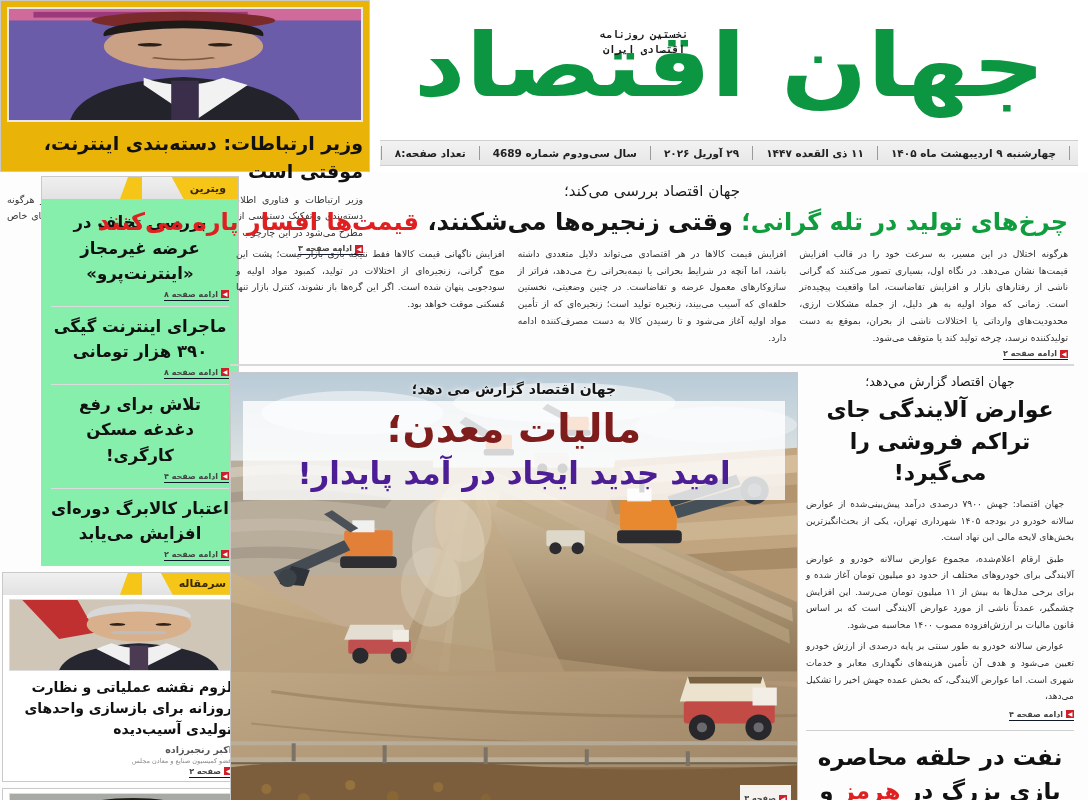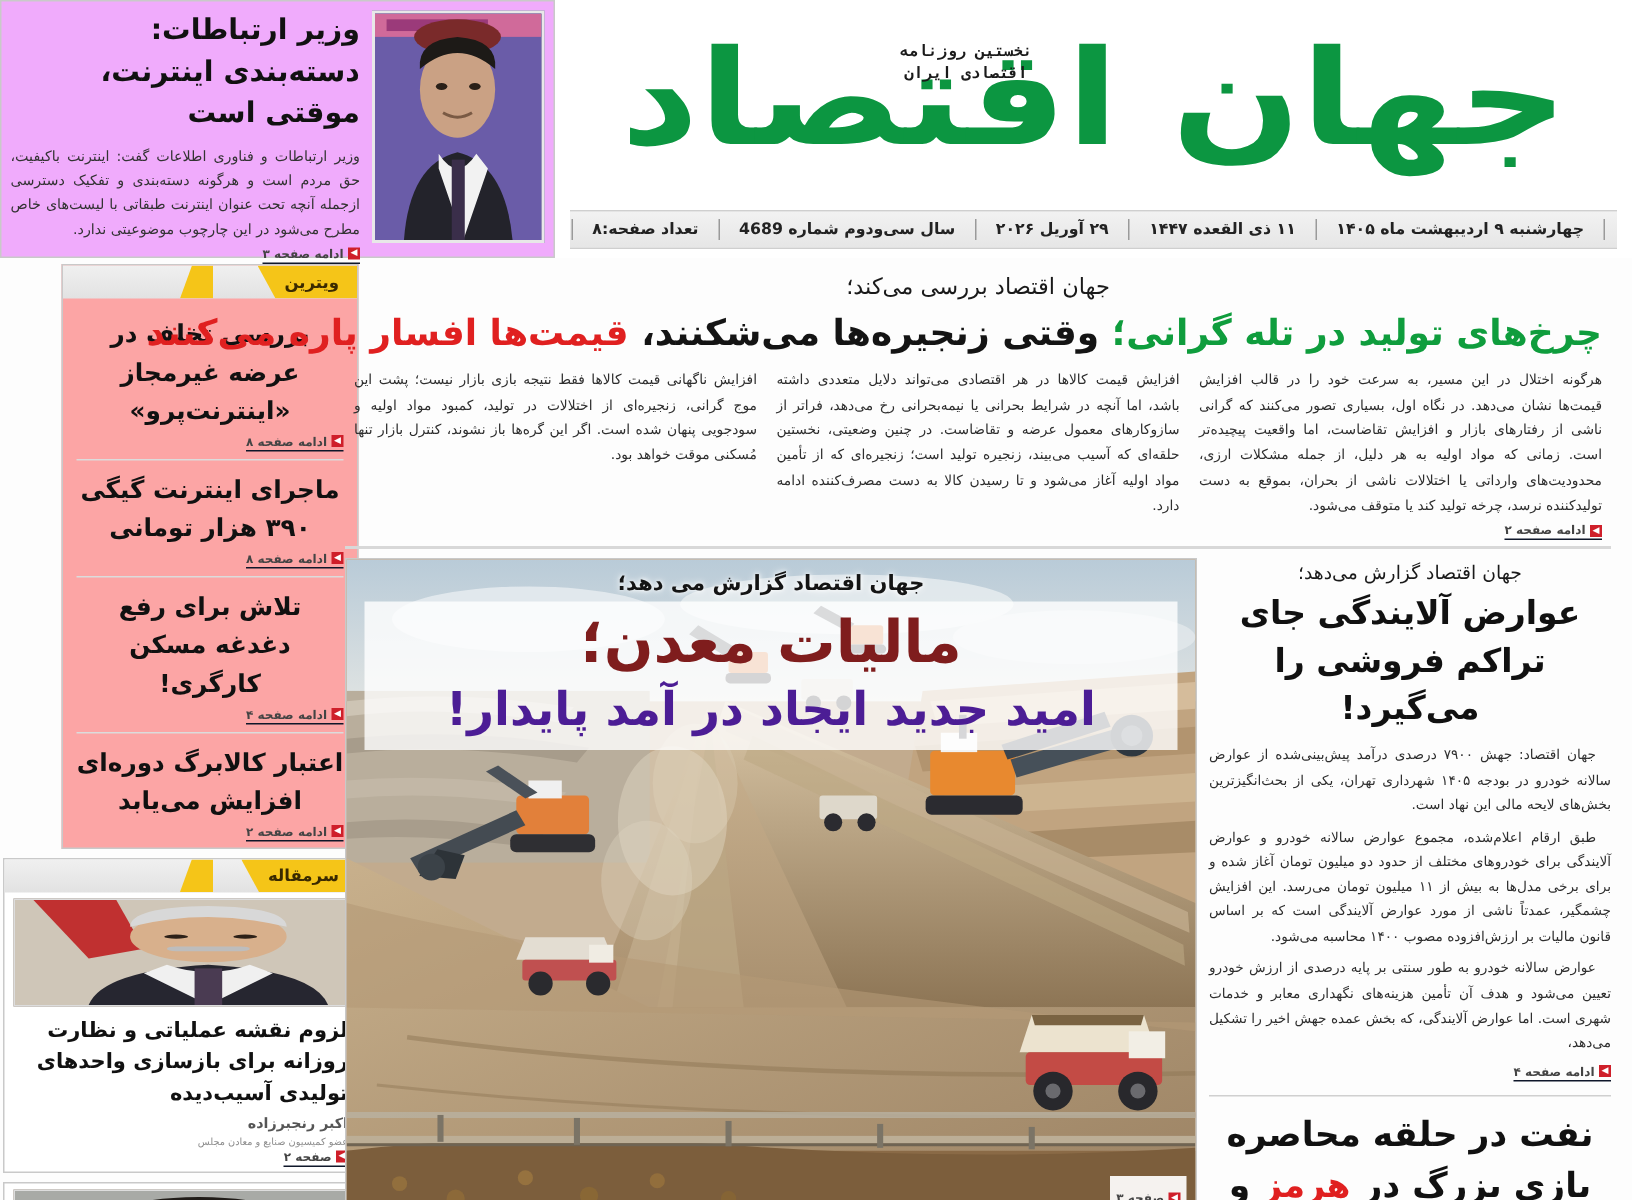--- a/index.html
+++ b/index.html
@@ -80,24 +80,24 @@
   .datebar-sep {
     width: 1px; height: 14px;
     background: #9a9a9a;
     flex: 0 0 1px;
   }
 
   
   .toplead {
     position: relative;
     width: 370px; height: 172px;
-    background: #f0abfc;
+    background: #eab308;
     border: 1px solid #c9c9c9;
     padding: 6px;
-    display: flex; flex-direction: row;
+    display: flex; flex-direction: column;
     gap: 8px;
     order: 1;
   }
   .toplead-photo {
     flex: 0 0 115px;
     height: 155px;
     border: 2px solid #e8e8e8;
     position: relative;
     overflow: hidden;
     background: #5b4a8f;
@@ -127,21 +127,21 @@
   .cont-row { display: flex; justify-content: flex-start; margin-top: 3px; }
 
   
   .sidebar {
     position: absolute;
     top: 176px; left: 2px;
     width: 237px; height: 622px;
   }
   .vitrine {
     border: 1px solid #c9c9c9;
-    background: #fca5a5;
+    background: #86efac;
     margin-bottom: 6px;
     margin-left: 39px;
   }
   .sec-head {
     height: 22px;
     background: linear-gradient(#f0f0f0,#e2e2e2);
     position: relative;
     display: flex; align-items: center;
     overflow: hidden;
   }

